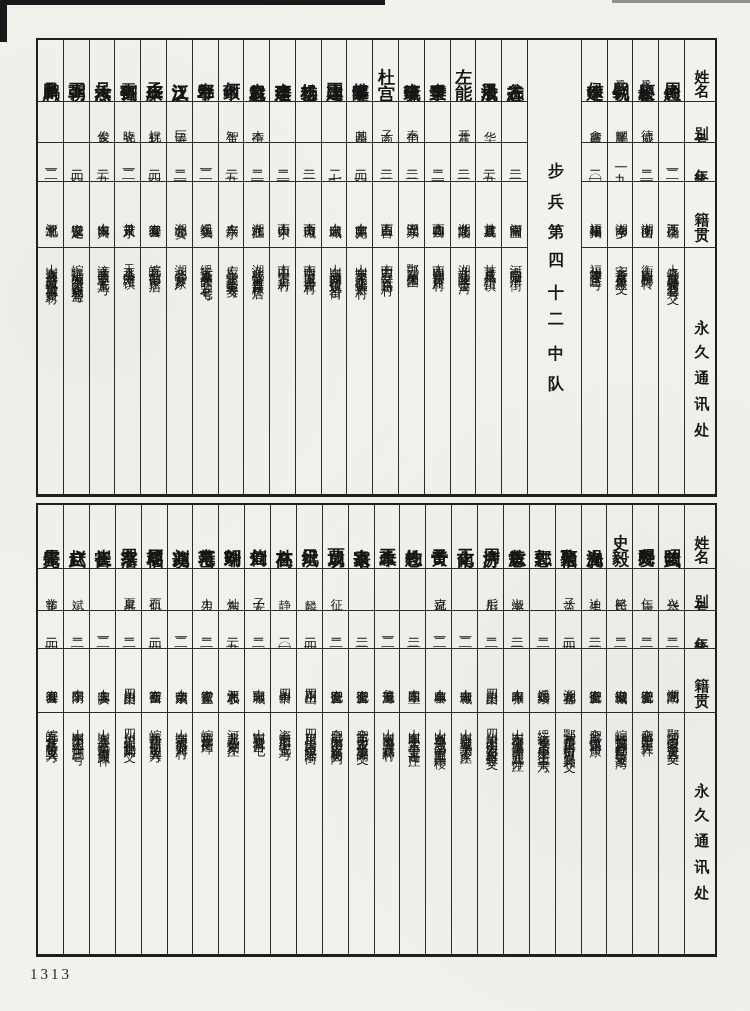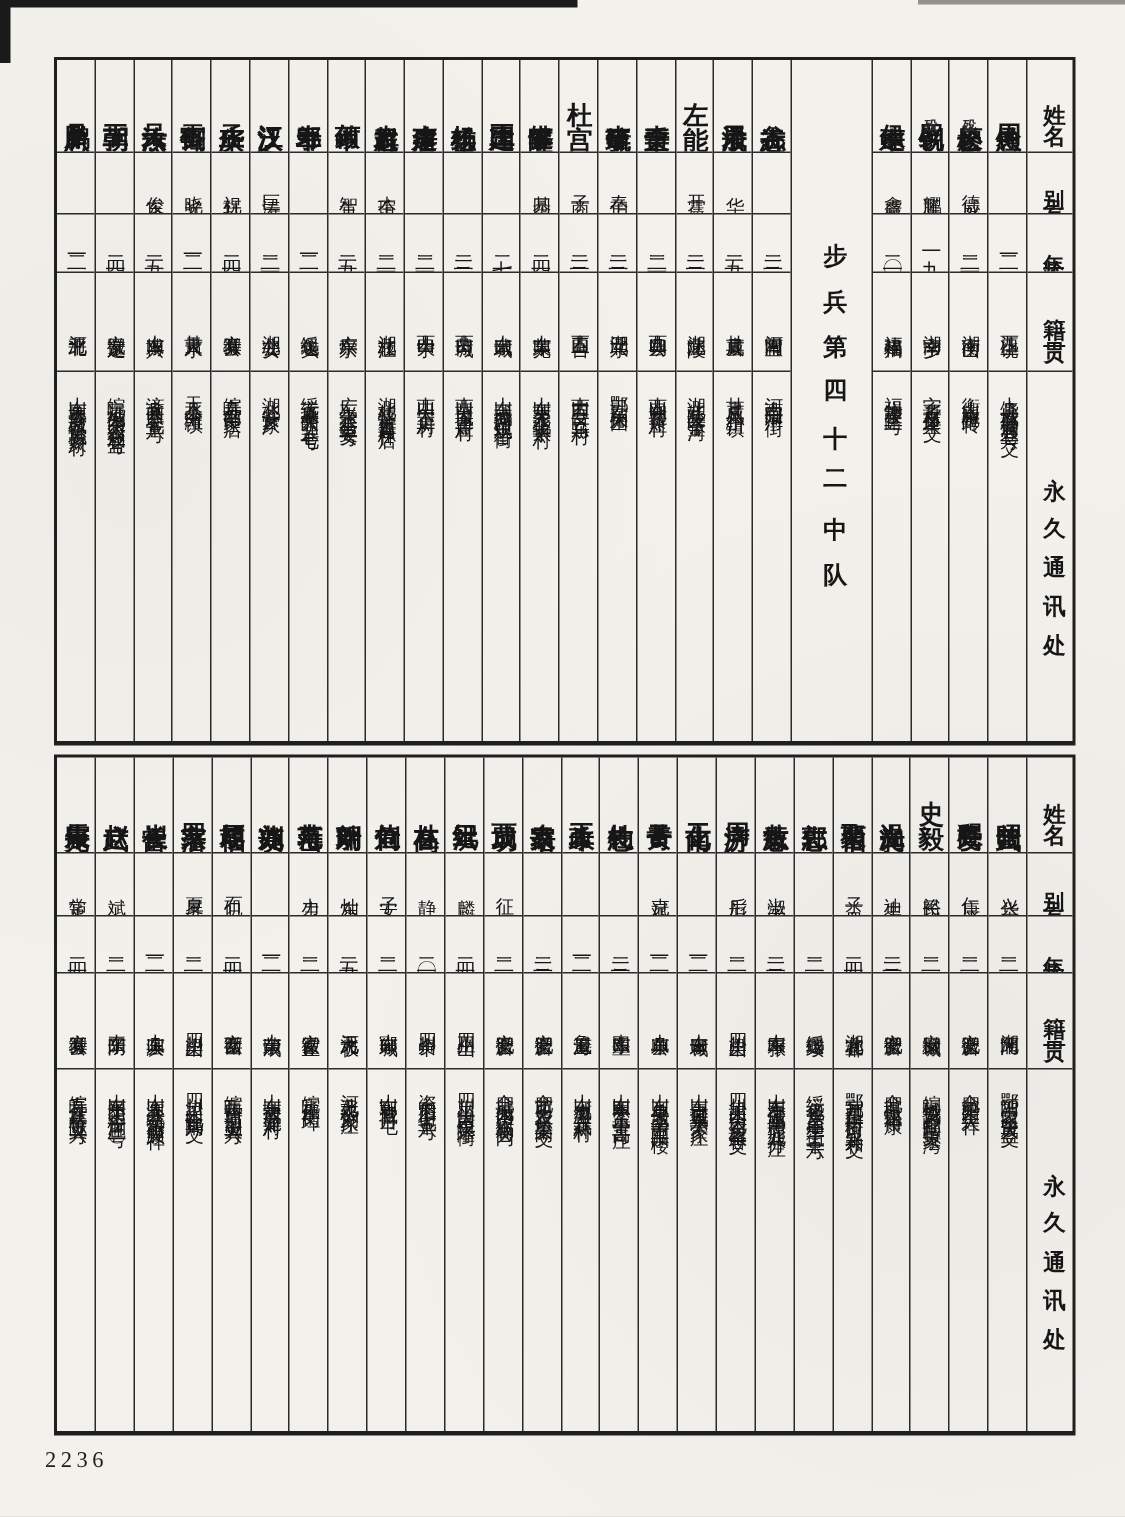--- a/index.html
+++ b/index.html
@@ -423,14 +423,14 @@
   </div>
       <div class="col person-col">
     <div class="cell rule name"><span>朱霞光</span><span class="note"></span></div>
     <div class="cell rule alias">常矩</div>
     <div class="cell rule age">二四</div>
     <div class="cell rule native">安徽寿县</div>
     <div class="cell addr">皖寿县庄墓桥陈义兴号</div>
   </div>
     </div>
 
-  <div class="page-number">2236</div>
+  <div class="page-number">1313</div>
 </div>
 
 </body></html>

